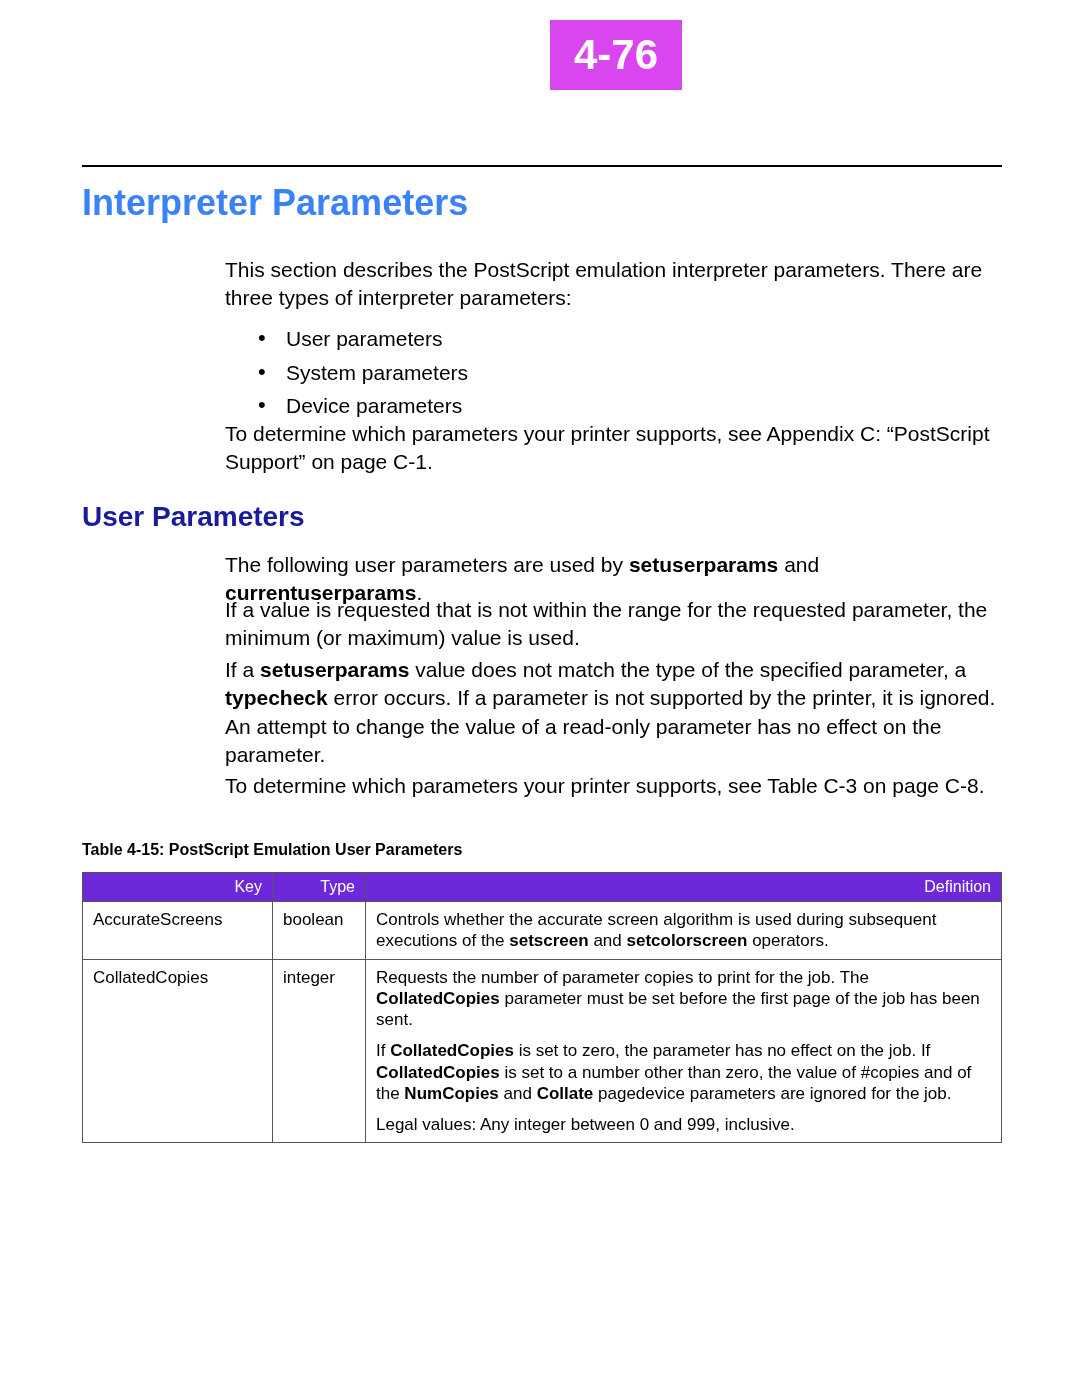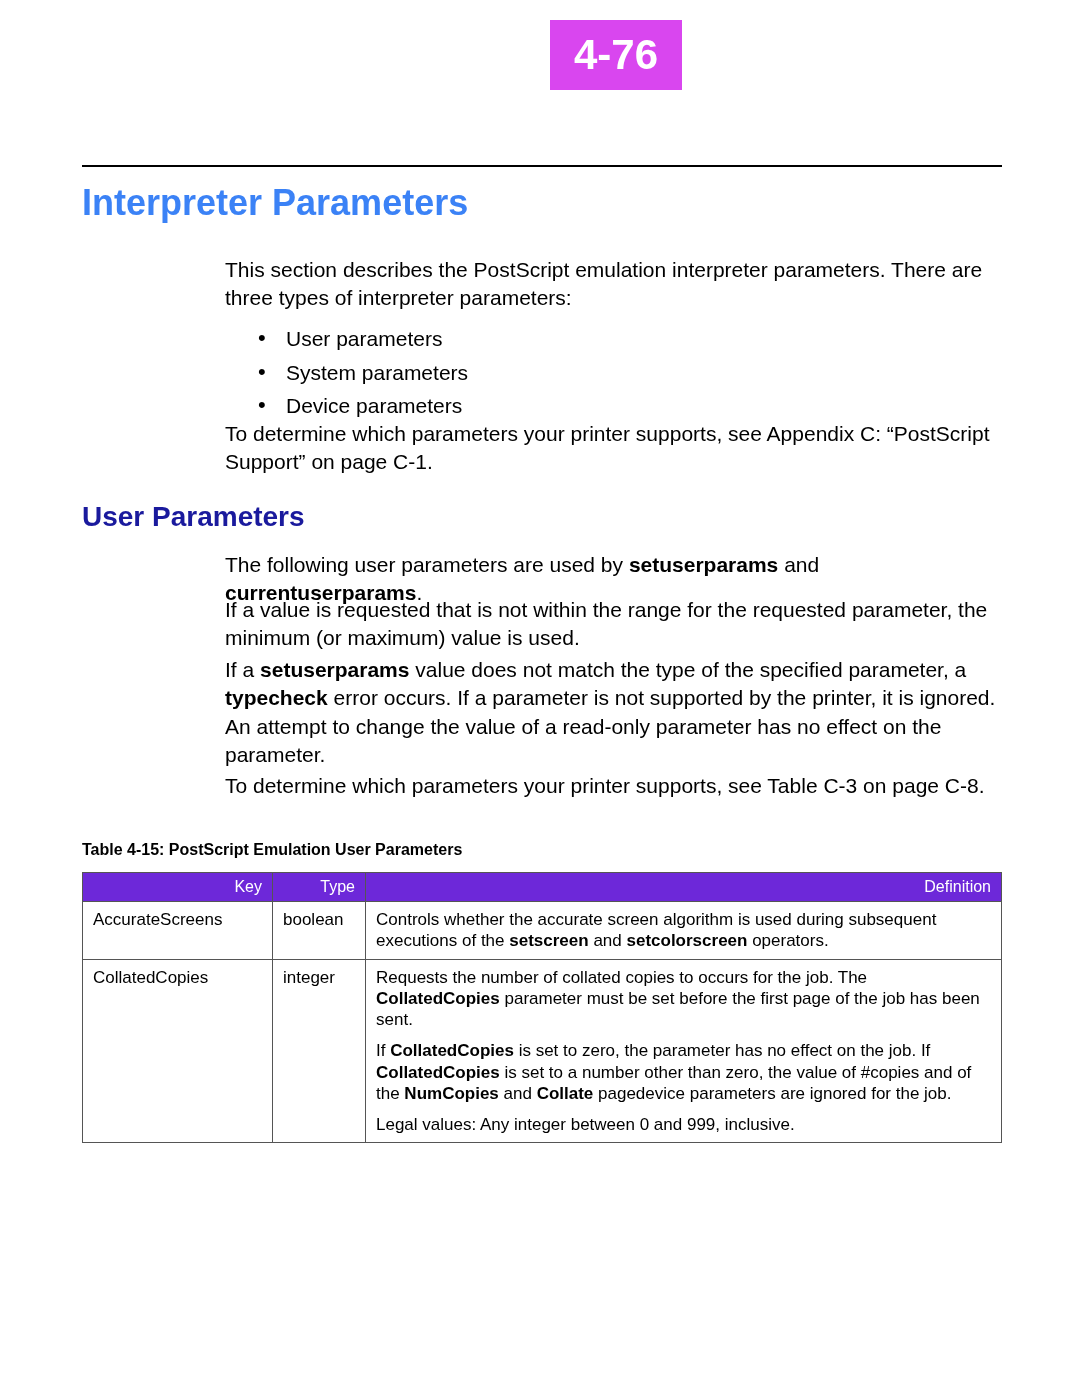--- a/index.html
+++ b/index.html
@@ -185,21 +185,21 @@
       <td>boolean</td>
       <td>
         <span>Controls whether the accurate screen algorithm is used during subsequent executions of the </span><b>setscreen</b><span> and </span><b>setcolorscreen</b><span> operators.</span>
       </td>
     </tr>
     <tr>
       <td>CollatedCopies</td>
       <td>integer</td>
       <td>
         <div class="def-para">
-          <span>Requests the number of collated copies to occurs for the job. The </span><b>CollatedCopies</b><span> parameter must be set before the first page of the job has been sent.</span>
+          <span>Requests the number of parameter copies to print for the job. The </span><b>CollatedCopies</b><span> parameter must be set before the first page of the job has been sent.</span>
         </div>
         <div class="def-para">
           <span>If </span><b>CollatedCopies</b><span> is set to zero, the parameter has no effect on the job. If </span><b>CollatedCopies</b><span> is set to a number other than zero, the value of #copies and of the </span><b>NumCopies</b><span> and </span><b>Collate</b><span> pagedevice parameters are ignored for the job.</span>
         </div>
         <div class="def-para">Legal values: Any integer between 0 and 999, inclusive.</div>
       </td>
     </tr>
   </tbody>
 </table>
 

